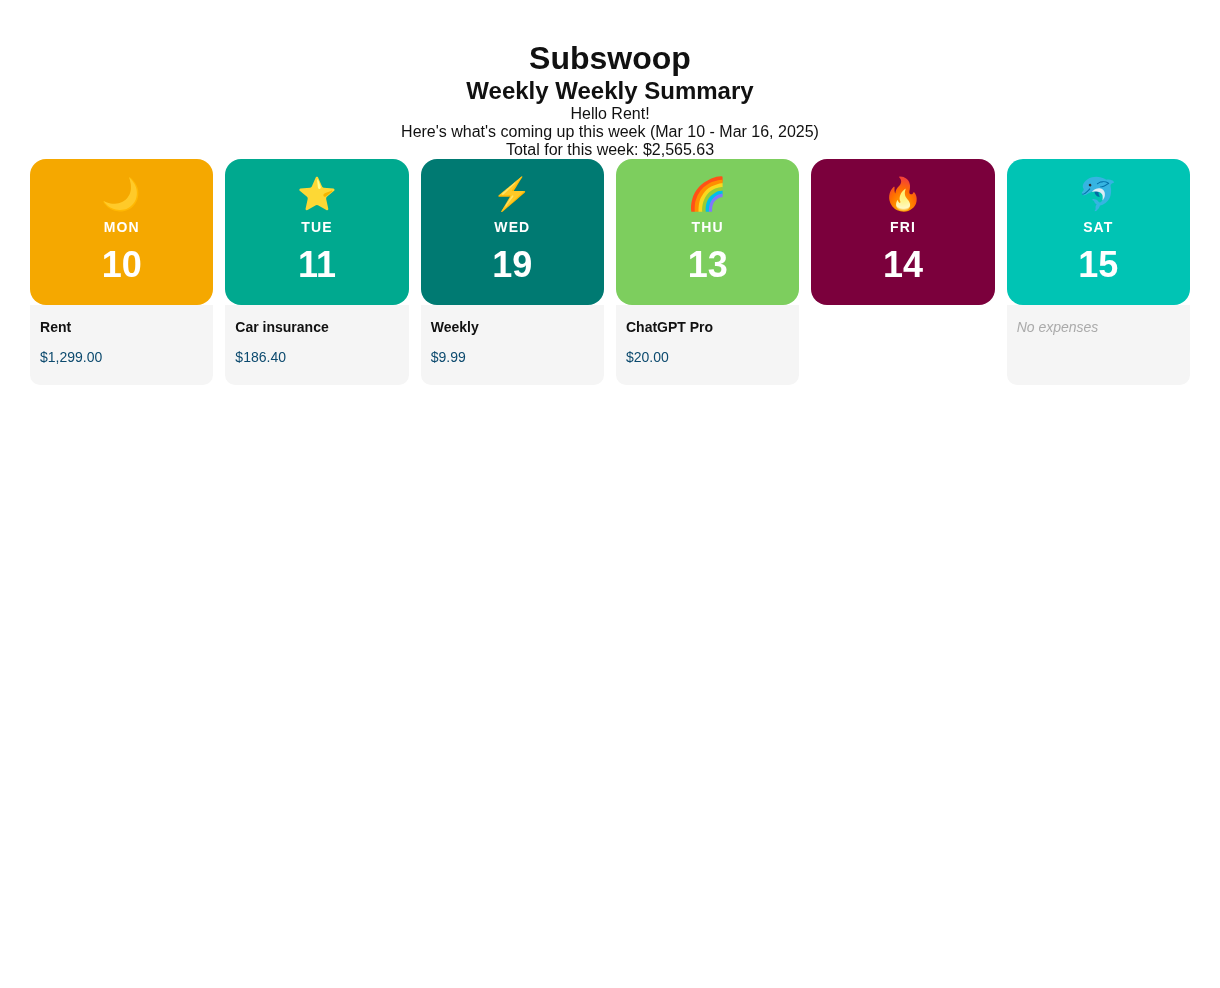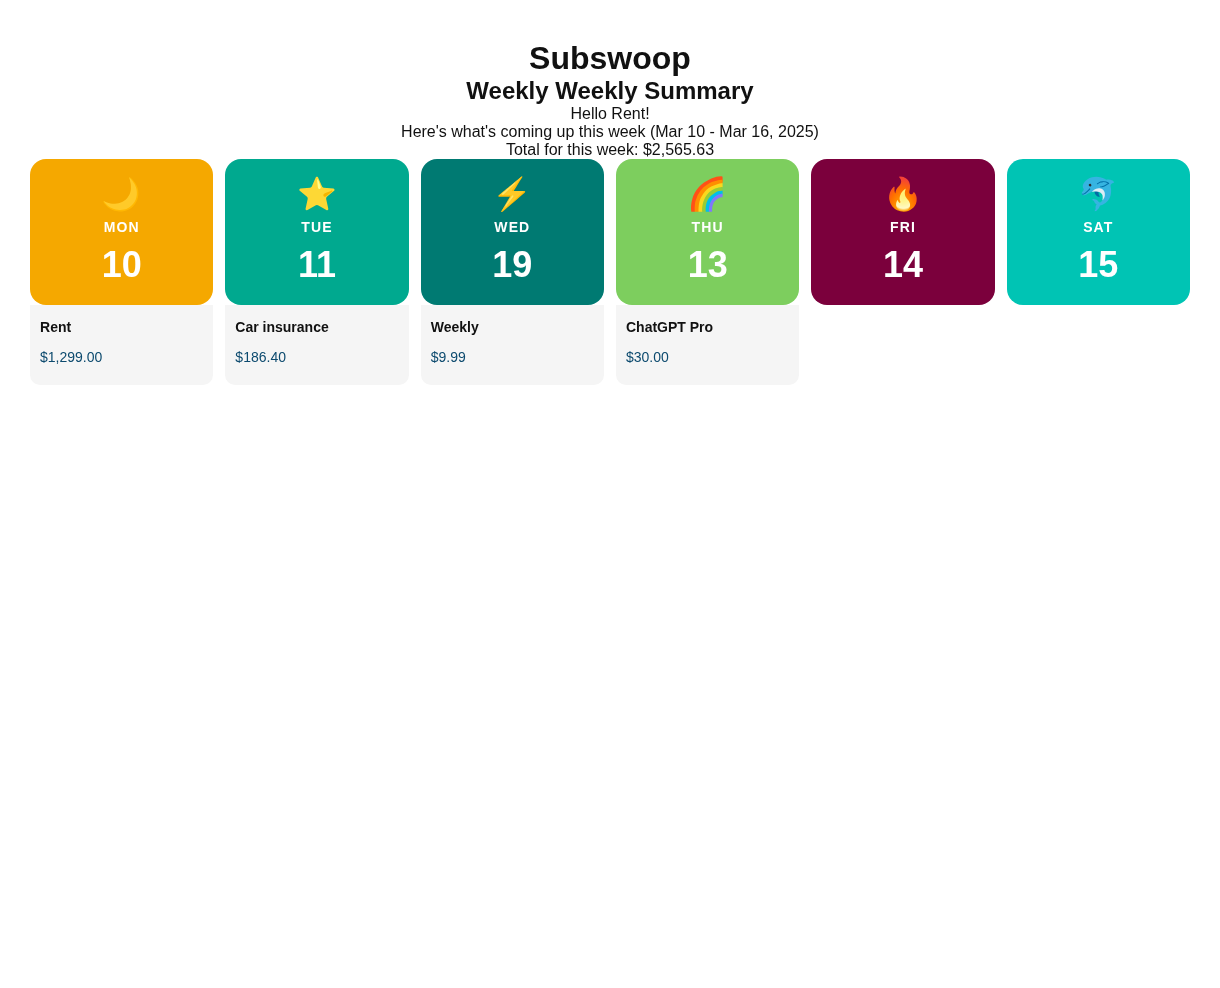--- a/index.html
+++ b/index.html
@@ -151,30 +151,33 @@
       </div>
     </div>
     <div class="day-column">
       <div class="day-card day-thu">
         <div class="day-emoji">🌈</div>
         <div class="day-name">THU</div>
         <div class="day-number">13</div>
       </div>
       <div class="expense-area">
         <div class="expense-name">ChatGPT Pro</div>
-        <div class="expense-amount">$30.00</div>
+        <div class="expense-amount">$20.00</div>
       </div>
     </div>
     <div class="day-column">
       <div class="day-card day-fri">
         <div class="day-emoji">🔥</div>
         <div class="day-name">FRI</div>
         <div class="day-number">14</div>
       </div>
     </div>
     <div class="day-column">
       <div class="day-card day-sat">
         <div class="day-emoji">🐬</div>
         <div class="day-name">SAT</div>
         <div class="day-number">15</div>
       </div>
+      <div class="expense-area">
+        <div class="no-expenses">No expenses</div>
+      </div>
     </div>
   </div>
 
 </body></html>

